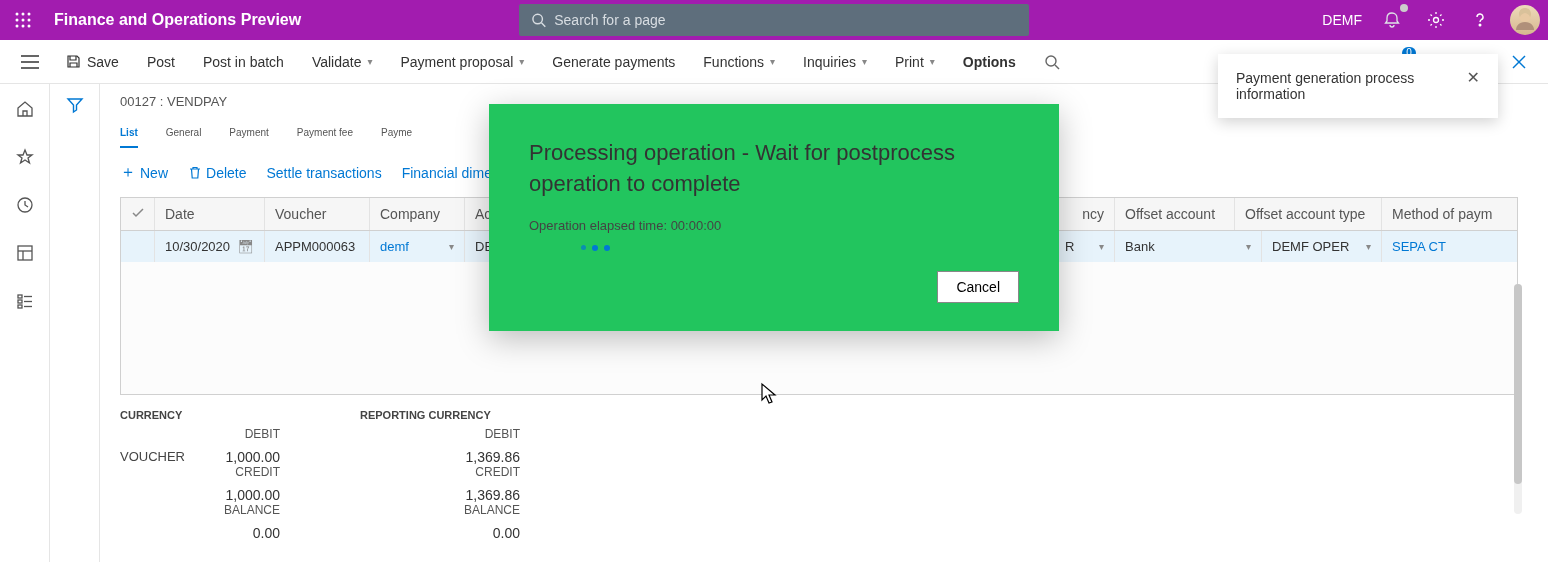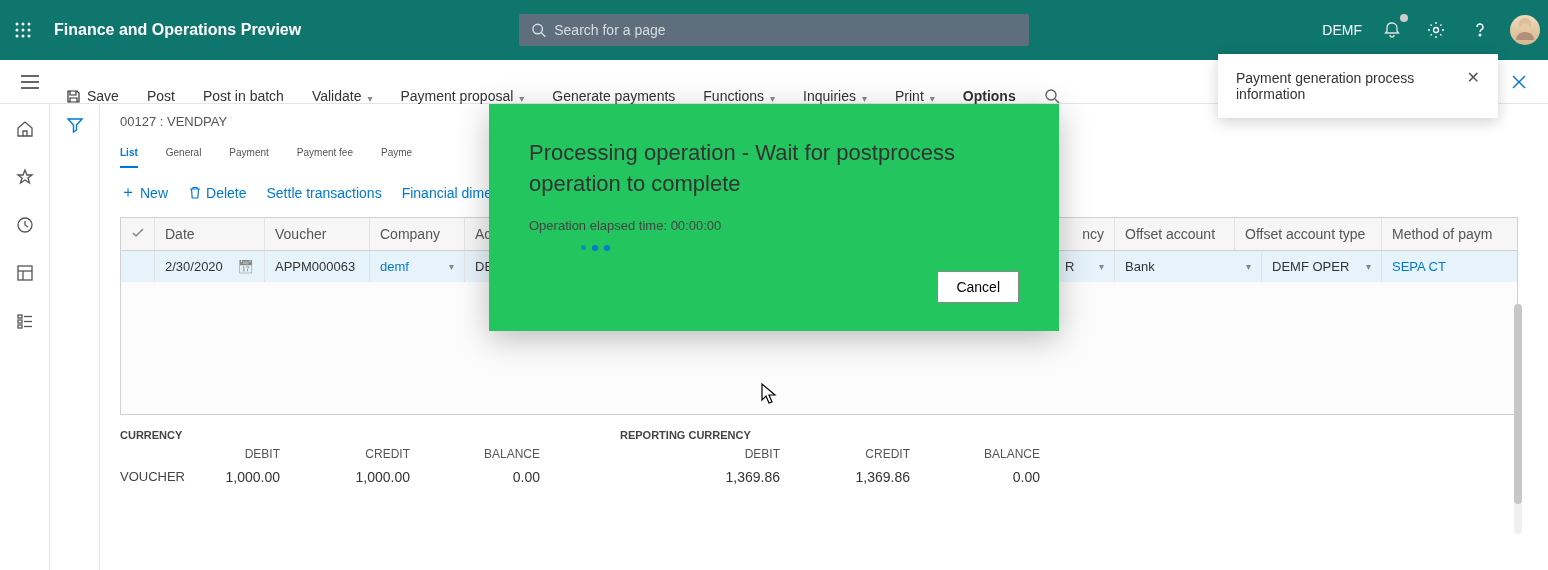--- a/index.html
+++ b/index.html
@@ -1,32 +1,32 @@
 <!DOCTYPE html>
 <html><head>
 <meta charset="utf-8">
 <style>
   * { box-sizing: border-box; margin: 0; padding: 0; font-family: "Segoe UI", Arial, sans-serif; }
   body { width: 1548px; height: 570px; background: #fff; overflow: hidden; position: relative; font-size: 13px; color: #333; }
-  .topbar { height: 60px; background: #0f766e; display: flex; align-items: center; color: #fff; padding: 0 8px; }
+  .topbar { height: 40px; background: #a21caf; display: flex; align-items: center; color: #fff; padding: 0 8px; }
   .waffle { width: 30px; height: 30px; display: flex; align-items: center; justify-content: center; margin-right: 16px; cursor: pointer; }
   .app-title { font-size: 16px; font-weight: 600; }
   .search-wrap { margin-left: auto; margin-right: auto; position: absolute; left: 50%; transform: translateX(-50%); }
   .search-box { width: 510px; height: 32px; background: #5e6e7c; border: none; border-radius: 2px; display: flex; align-items: center; padding: 0 12px; color: #d2d7dc; }
   .search-box input { background: transparent; border: none; outline: none; color: #fff; font-size: 14px; margin-left: 8px; width: 100%; }
   .search-box input::placeholder { color: #d8dde2; }
   .top-right { margin-left: auto; display: flex; align-items: center; gap: 16px; }
   .top-right .icon-btn { width: 28px; height: 28px; display: flex; align-items: center; justify-content: center; cursor: pointer; position: relative; }
   .bell-badge { position: absolute; top: -2px; right: -2px; width: 8px; height: 8px; border-radius: 50%; background: #ccc; }
   .avatar { width: 30px; height: 30px; border-radius: 50%; background: linear-gradient(#eedabb,#d6b78f); display:flex; align-items:center; justify-content:center; overflow:hidden;}
   .avatar svg { width:30px; height:30px;}
   
   .cmdbar { height: 44px; border-bottom: 1px solid #e5e5e5; display: flex; align-items: center; padding-left: 8px; gap: 0; position: relative; }
   .hamburger { width: 44px; display: flex; align-items: center; justify-content: center; cursor: pointer; }
-  .cmd-item { padding: 0 14px; height: 44px; display: flex; align-items: flex-end; color: #333; font-size: 14px; cursor: pointer; gap: 6px; }
+  .cmd-item { padding: 8px 14px; height: 44px; display: flex; align-items: center; color: #333; font-size: 14px; cursor: pointer; gap: 6px; }
   .cmd-item.bold { font-weight: 600; }
   .cmd-right { margin-left: auto; display: flex; align-items: center; gap: 10px; padding-right: 14px; }
   .cmd-right .icon-btn { width: 30px; height: 30px; display:flex; align-items:center; justify-content:center; cursor:pointer; color:#605e5c; position:relative;}
   .noti-pill { position:absolute; top:0; right:-2px; background:#0078d4; color:#fff; font-size:10px; border-radius:8px; padding:0 4px; line-height:12px; min-width:14px; text-align:center;}
   
   .main { display: flex; height: calc(100% - 92px); }
   .leftnav { width: 50px; background: #fff; border-right: 1px solid #e5e5e5; display: flex; flex-direction: column; align-items: center; padding-top: 14px; gap: 26px; }
   .leftnav .nav-icon { width: 22px; height: 22px; color: #605e5c; cursor: pointer; display:flex; align-items:center; justify-content:center; }
   .filtercol { width: 50px; border-right: 1px solid #e5e5e5; display: flex; justify-content: center; padding-top: 12px; }
   .content { flex: 1; padding: 10px 0 0 20px; position: relative; overflow:hidden;}
@@ -56,21 +56,21 @@
   .link { color:#0078d4; cursor:pointer; }
   .chev-d { color:#888; font-size:10px;}
   .cal-ic { color:#888; font-size:13px;}
   
   .grid-body-bg { height:132px; background:#fcfcfc;}
   
   .totals { margin-top: 14px; display: flex; gap: 80px; font-size: 12px; }
   .tot-block .tot-title { font-size:11px; font-weight:600; color:#444; margin-bottom:6px;}
   .tot-row { display:flex; }
   .tot-label { width:70px; font-size:13px; color:#444; padding-top:22px;}
-  .tot-cols { display:flex; gap:40px;}
+  .tot-cols { display:flex; flex-direction:column;}
   .tot-col { text-align:right; width:90px;}
   .tot-col-h { font-size:12px; color:#555; margin-bottom:8px;}
   .tot-col-v { font-size:14px; color:#333;}
   
   .scrollbar { position:absolute; right:26px; top:200px; width:8px; height:230px; background:#f0f0f0; border-radius:4px;}
   .scrollbar-thumb{ width:8px; height:200px; background:#c7c7c7; border-radius:4px;}
   
   .modal-overlay { position: absolute; top: 0; left: 0; right: 0; bottom: 0; background: transparent; display:flex; align-items:flex-start; justify-content:center; pointer-events:none;}
   .modal { margin-top: 104px; width: 570px; background: #22c55e; box-shadow: 0 8px 30px rgba(0,0,0,0.25); padding: 34px 40px 28px 40px; pointer-events:auto;}
   .modal-title { font-size: 22px; font-weight: 400; line-height: 1.4; color: #333; }
@@ -309,21 +309,21 @@
         <div class="cell company">Company</div>
         <div class="cell account">Acc</div>
         <div class="cell currency" style="text-align:right; justify-content:flex-end;"><span>ncy</span></div>
         <div class="cell offset-acc">Offset account</div>
         <div class="cell offset-type">Offset account type</div>
         <div class="cell method">Method of paym</div>
       </div>
       <div class="grid-row">
         <div class="cell sel"></div>
         <div class="cell date">
-            <span>2/30/2020</span>
+            <span>10/30/2020</span>
             <span class="cal-ic">📅︎</span>
           </div>
         <div class="cell voucher">APPM000063</div>
         <div class="cell company">
             <span class="link">demf</span>
             <span class="chev-d">▾</span>
           </div>
         <div class="cell account">DE</div>
         <div class="cell currency">
             <span>R</span>

